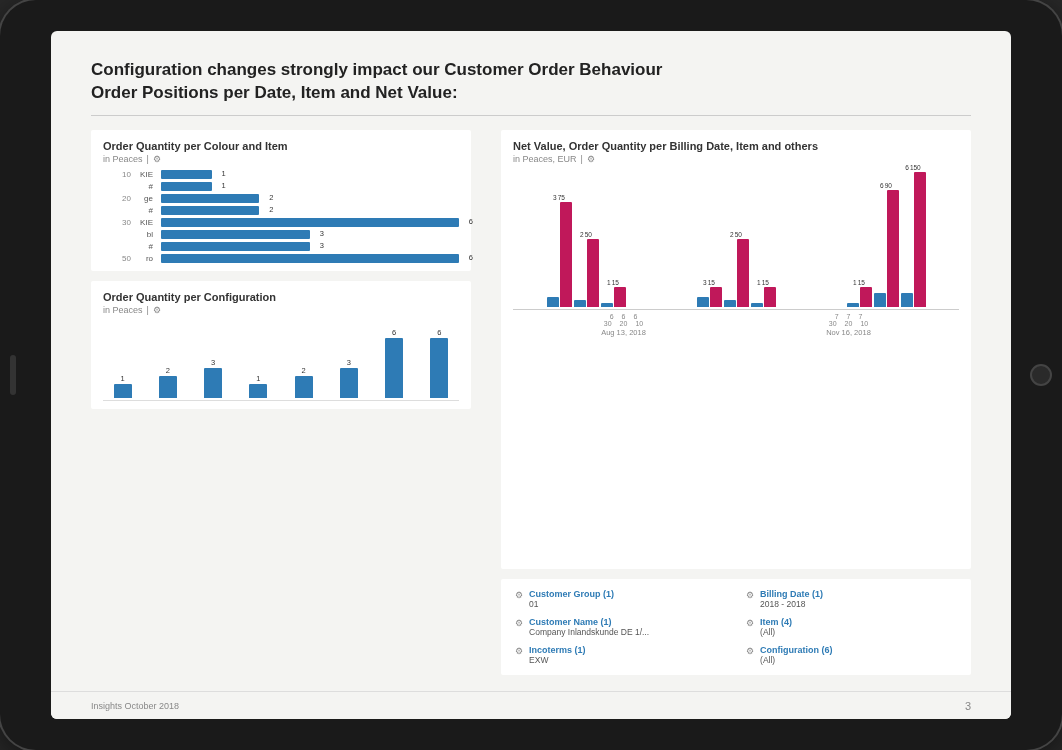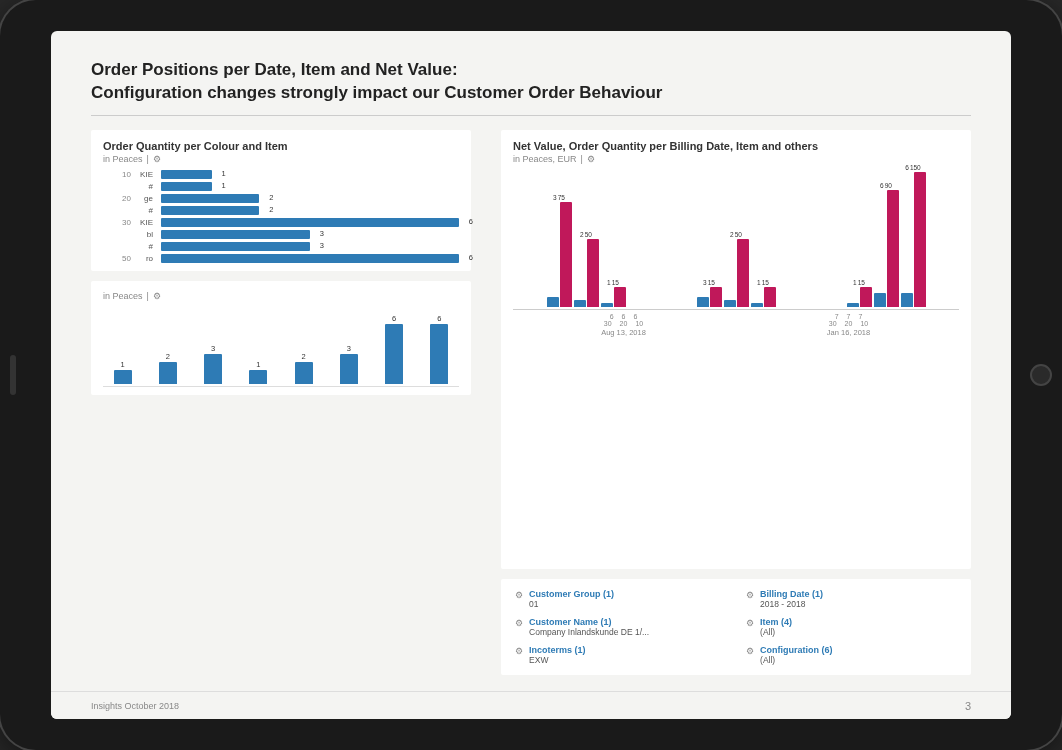--- a/index.html
+++ b/index.html
@@ -251,22 +251,22 @@
     }
   </style>
 </head>
 <body>
 
 <div class="tablet-frame">
   <div class="screen">
     <div class="page-content">
 
       <div class="page-title">
+        <div>Configuration changes strongly impact our Customer Order Behaviour</div>
         <div>Order Positions per Date, Item and Net Value:</div>
-        <div>Configuration changes strongly impact our Customer Order Behaviour</div>
       </div>
       <div class="divider"></div>
 
       <div class="charts-row">
 
         <div class="left-col">
 
           <div class="chart-section">
             <div class="chart-title">Order Quantity per Colour and Item</div>
             <div class="chart-subtitle">
@@ -349,20 +349,21 @@
                 <div style="flex:1;position:relative">
                   <div class="hbar-bar" style="width:100%">
                       <span class="hbar-value">6</span>
                     </div>
                 </div>
               </div>
             </div>
           </div>
 
           <div class="chart-section">
+            <div class="chart-title">Order Quantity per Configuration</div>
             <div class="chart-subtitle">
               <span>in Peaces</span>
               <span>|</span>
               <span class="gear-icon">⚙</span>
             </div>
             <div class="vbar-chart">
               <div class="vbar-area">
                 <div class="vbar-col">
                   <div class="vbar-value">1</div>
                   <div class="vbar-bar" style="height:14px"></div>
@@ -548,21 +549,21 @@
                 <div style="display:flex;gap:8px">
                   <span style="font-size:7px;color:#888">7</span>
                   <span style="font-size:7px;color:#888">7</span>
                   <span style="font-size:7px;color:#888">7</span>
                 </div>
                 <div style="display:flex;gap:8px">
                   <span style="font-size:7px;color:#888">30</span>
                   <span style="font-size:7px;color:#888">20</span>
                   <span style="font-size:7px;color:#888">10</span>
                 </div>
-                <div style="font-size:7.5px;color:#888;margin-top:1px">Jan 16, 2018</div>
+                <div style="font-size:7.5px;color:#888;margin-top:1px">Nov 16, 2018</div>
               </div>
 
             </div>
 
           </div>
 
           <div class="filter-section">
             <div class="filter-item">
               <span class="filter-icon">⚙</span>
               <div class="filter-text">

